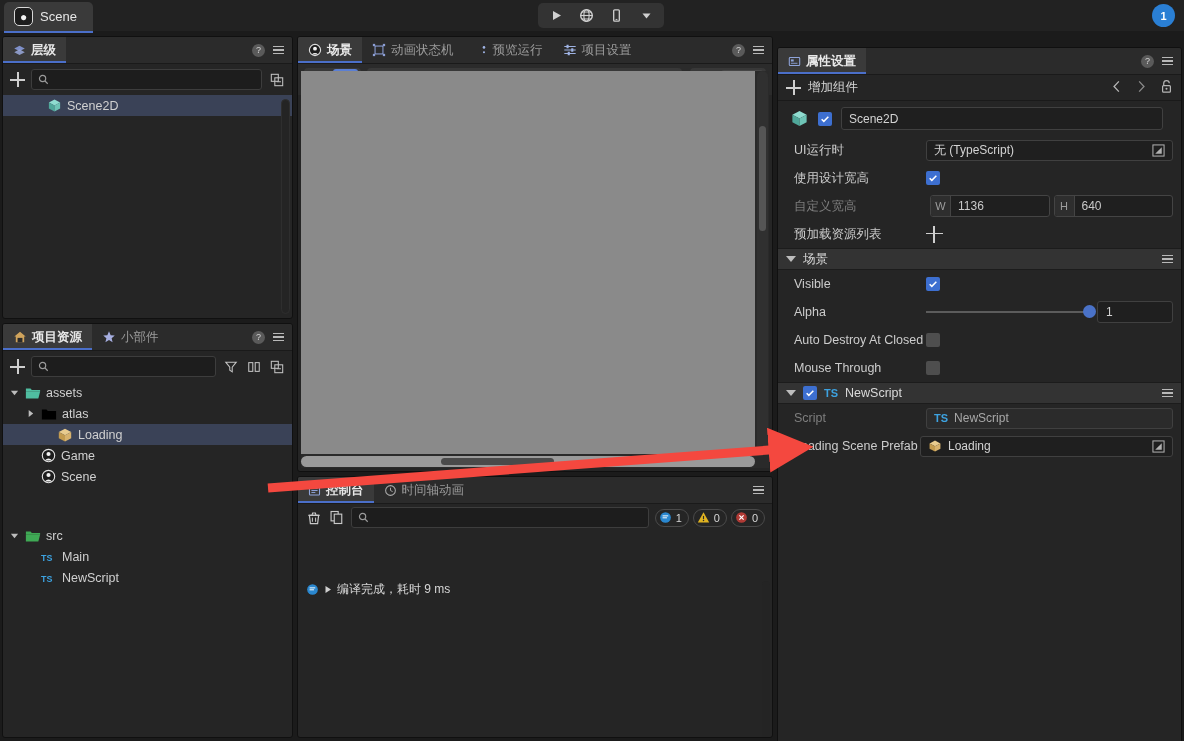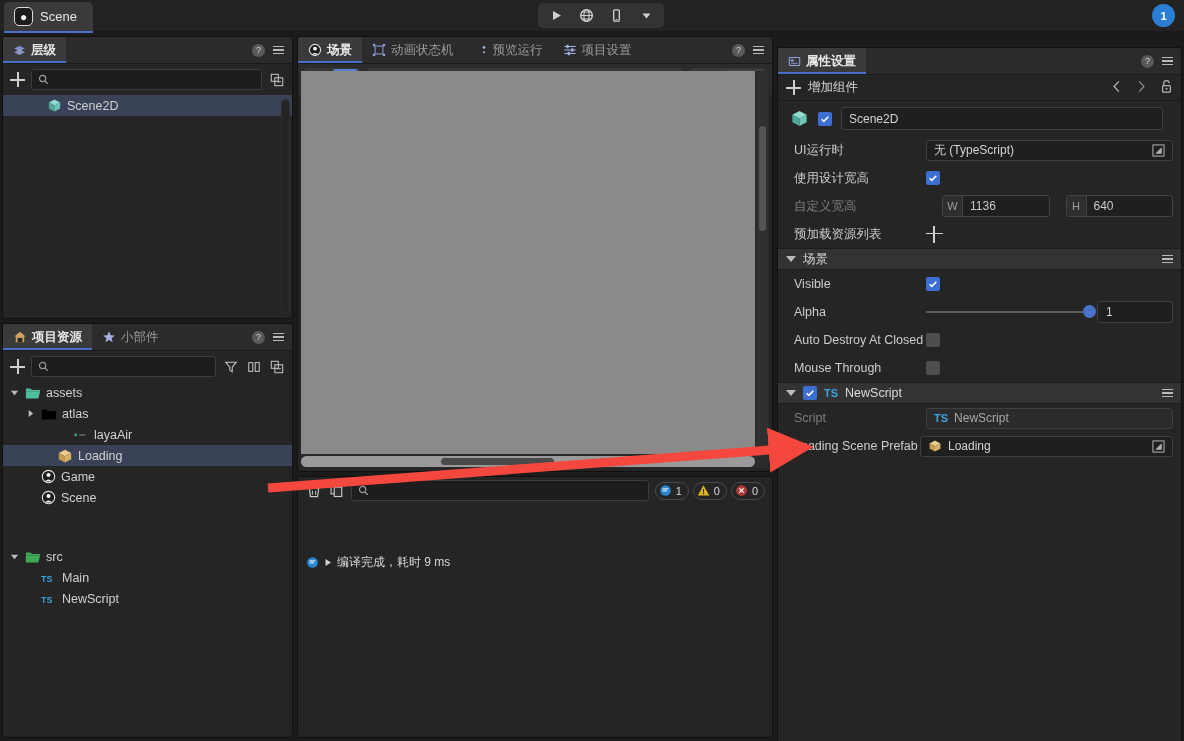--- a/index.html
+++ b/index.html
@@ -458,30 +458,20 @@
               <polygon points="3,1 8,5 3,9" fill="#bdbdbd"></polygon>
             </svg>
           </span>
           <span style="display: flex; align-items: center; flex: 0 0 auto;">
             <svg width="16" height="14" viewBox="0 0 18 15">
               <path d="M1 2.4 h5.2 l1.5 1.7 h9.3 v9.5 h-16 Z" fill="#d6aa557"></path>
             </svg>
           </span>
           <span>atlas</span>
         </div>
-        <div class="tree-row" style="padding-left: 54px;">
-          <span class="twisty"></span>
-          <span style="display: flex; align-items: center; flex: 0 0 auto;">
-            <svg width="16" height="12" viewBox="0 0 18 12">
-              <circle cx="3" cy="6" r="1.6" fill="#3fa08c"></circle>
-              <line x1="7" y1="6" x2="14" y2="6" stroke="#8c8c8c" stroke-width="1.4"></line>
-            </svg>
-          </span>
-          <span>layaAir</span>
-        </div>
         <div class="tree-row selected" style="padding-left: 38px;">
           <span class="twisty"></span>
           <span style="display: flex; align-items: center; flex: 0 0 auto;">
             <svg width="16" height="16" viewBox="0 0 16 16">
               <polygon points="8,1.8 14.2,5 8,8.2 1.8,5" fill="#e8cb8e"></polygon>
               <polygon points="1.8,5 8,8.2 8,14.4 1.8,11.2" fill="#c39b4f"></polygon>
               <polygon points="14.2,5 8,8.2 8,14.4 14.2,11.2" fill="#d7b26d"></polygon>
             </svg>
           </span>
           <span>Loading</span>
@@ -710,20 +700,46 @@
       <div class="canvas-vtrack">
         <div class="canvas-vthumb"></div>
       </div>
       <div class="canvas-htrack">
         <div class="canvas-hthumb"></div>
       </div>
     </div>
   </div>
 
   <div class="panel" id="console">
+    <div class="panel-tabbar">
+      <div class="ptab active">
+        <svg width="13" height="13" viewBox="0 0 16 16">
+          <rect x="1.8" y="2.5" width="12.4" height="11" rx="1" fill="none" stroke="#8fa4da" stroke-width="1.3"></rect>
+          <line x1="4.2" y1="5.6" x2="11.8" y2="5.6" stroke="#8fa4da" stroke-width="1.2"></line>
+          <line x1="4.2" y1="8" x2="11.8" y2="8" stroke="#8fa4da" stroke-width="1.2"></line>
+          <line x1="4.2" y1="10.4" x2="9" y2="10.4" stroke="#8fa4da" stroke-width="1.2"></line>
+        </svg>
+        <span>控制台</span>
+      </div>
+      <div class="ptab">
+        <svg width="13" height="13" viewBox="0 0 16 16">
+          <circle cx="8" cy="8" r="6" fill="none" stroke="#a9a9a9" stroke-width="1.3"></circle>
+          <line x1="8" y1="8" x2="8" y2="4.6" stroke="#a9a9a9" stroke-width="1.2"></line>
+          <line x1="8" y1="8" x2="10.6" y2="9.4" stroke="#a9a9a9" stroke-width="1.2"></line>
+        </svg>
+        <span>时间轴动画</span>
+      </div>
+      <div class="tabbar-right">
+        <span class="hamburger">
+            <i></i>
+            <i></i>
+            <i></i>
+          </span>
+      </div>
+    </div>
 
     <div class="console-toolbar">
       <span class="icon-btn">
         <svg width="16" height="16" viewBox="0 0 16 16">
           <path d="M3.4 5.4 L12.6 5.4 L11.6 13.6 L4.4 13.6 Z" fill="none" stroke="#c9c9c9" stroke-width="1.2"></path>
           <line x1="2.4" y1="5.4" x2="13.6" y2="5.4" stroke="#c9c9c9" stroke-width="1.3"></line>
           <path d="M6 5.4 L6.6 3 L9.4 3 L10 5.4" fill="none" stroke="#c9c9c9" stroke-width="1.1"></path>
           <line x1="6.4" y1="7.6" x2="6.4" y2="11.8" stroke="#c9c9c9" stroke-width="1"></line>
           <line x1="9.6" y1="7.6" x2="9.6" y2="11.8" stroke="#c9c9c9" stroke-width="1"></line>
         </svg>
@@ -858,21 +874,21 @@
 
     <div class="prop-row">
       <span class="prop-label">使用设计宽高</span>
       <span class="cbx">
         <svg width="10" height="10" viewBox="0 0 12 12">
             <polyline points="2,6.2 4.6,8.8 10,3.2" fill="none" stroke="#fff" stroke-width="1.8"></polyline>
           </svg>
       </span>
     </div>
 
-    <div class="prop-row" style="gap:16px;padding-right:8px;">
+    <div class="prop-row" style="gap:4px;padding-right:8px;">
       <span class="prop-label dim">自定义宽高</span>
       <div class="wh-field" style="flex:1;">
         <span class="wh-prefix">W</span>
         <span class="wh-val">1136</span>
       </div>
       <div class="wh-field" style="flex:1;">
         <span class="wh-prefix">H</span>
         <span class="wh-val">640</span>
       </div>
     </div>

